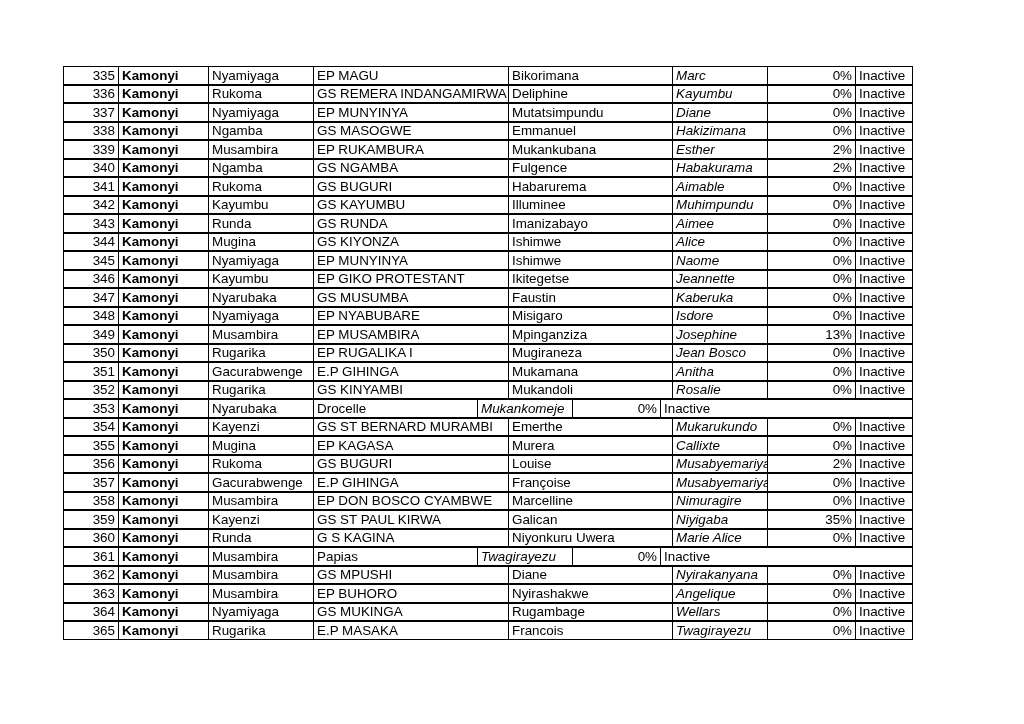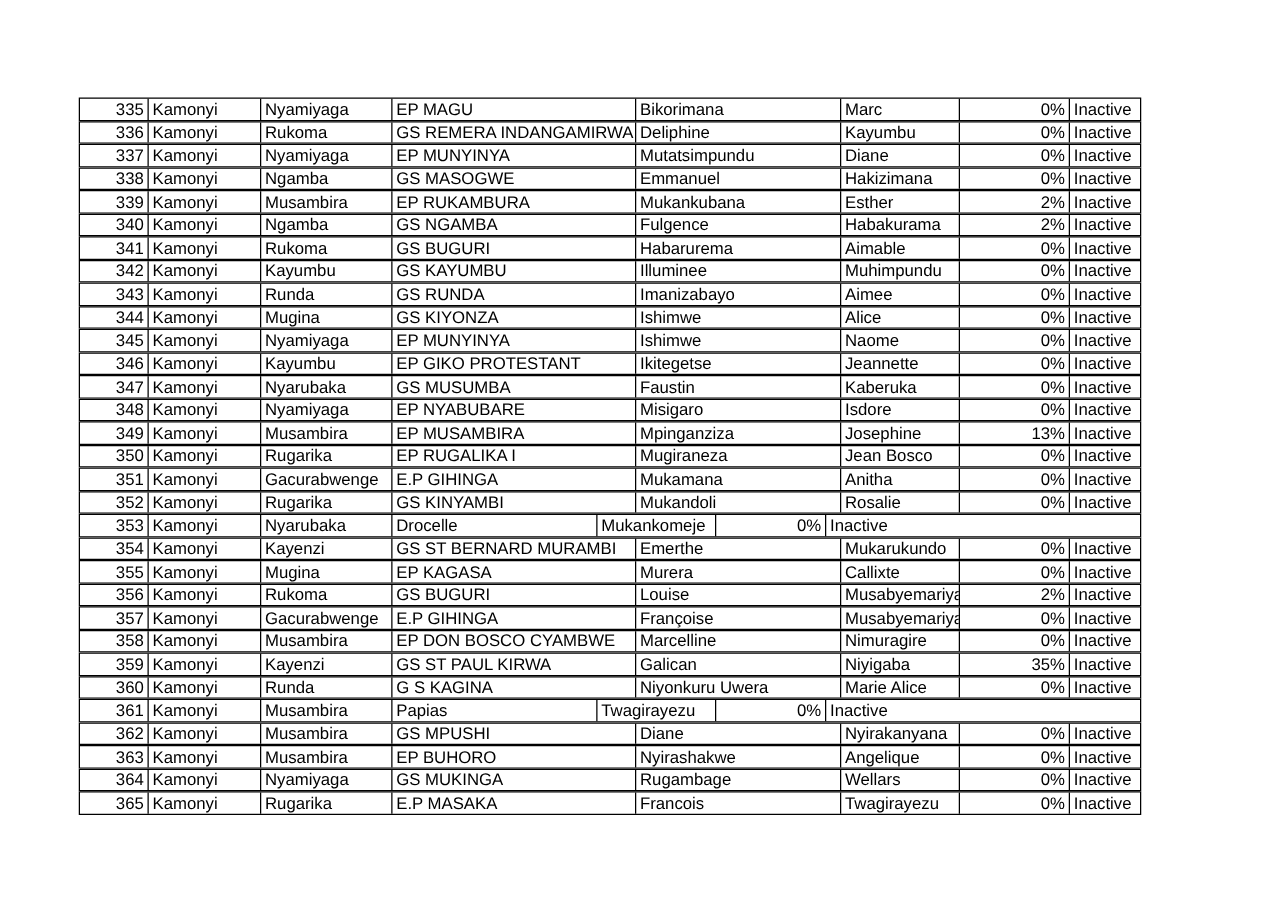--- a/index.html
+++ b/index.html
@@ -11,21 +11,21 @@
   .page {
     position: relative;
     width: 1024px;
     height: 724px;
     background: #ffffff;
     overflow: hidden;
   }
   .staff-table {
     position: absolute;
     left: 63px;
-    top: 78px;
+    top: 66px;
     width: 850px;
   }
   .t-row {
     display: flex;
     box-sizing: border-box;
     width: 850px;
     height: 18.5px;
     border: 1px solid #000000;
     background: #ffffff;
   }
@@ -35,25 +35,25 @@
     align-items: center;
     height: 100%;
     overflow: hidden;
     white-space: nowrap;
     font-size: 13.4px;
     color: #000000;
     flex: 0 0 auto;
   }
   .t-cell.sep { border-right: 1px solid #000000; }
   .c-num    { width: 55px;  justify-content: flex-end; padding-right: 3px; }
-  .c-dist   { width: 90px;  padding-left: 3px; }
+  .c-dist   { width: 90px;  padding-left: 3px; font-weight: bold; }
   .c-sect   { width: 105px; padding-left: 3px; }
   .c-school { width: 195px; padding-left: 3px; }
   .c-lname  { width: 164px; padding-left: 3px; padding-right: 0; }
-  .c-fname  { width: 95px;  padding-left: 3px; }
+  .c-fname  { width: 95px;  padding-left: 3px; font-style: italic; }
   .c-pct    { width: 88px;  justify-content: flex-end; padding-right: 3px; }
   .c-status { flex: 1 1 auto; padding-left: 3px; }
 </style>
 </head>
 <body>
 
 <div class="page">
   <div class="staff-table">
       <div class="t-row">
     <div class="t-cell c-num sep">335</div>

